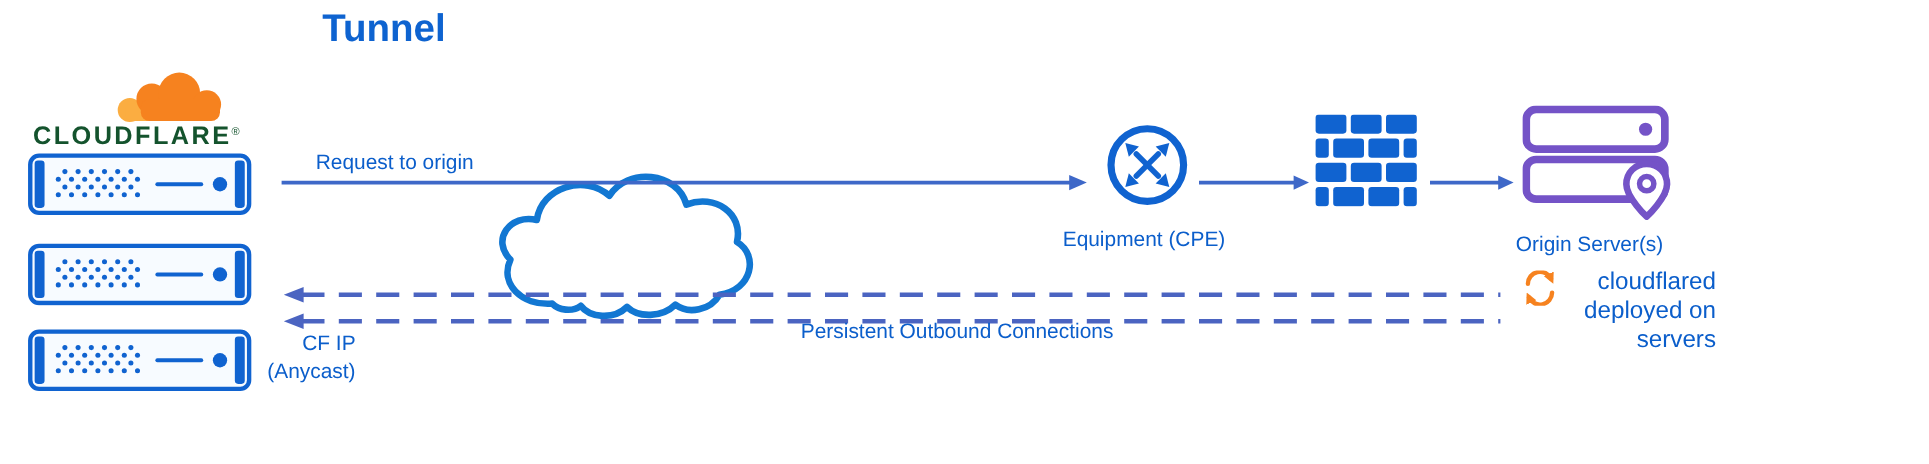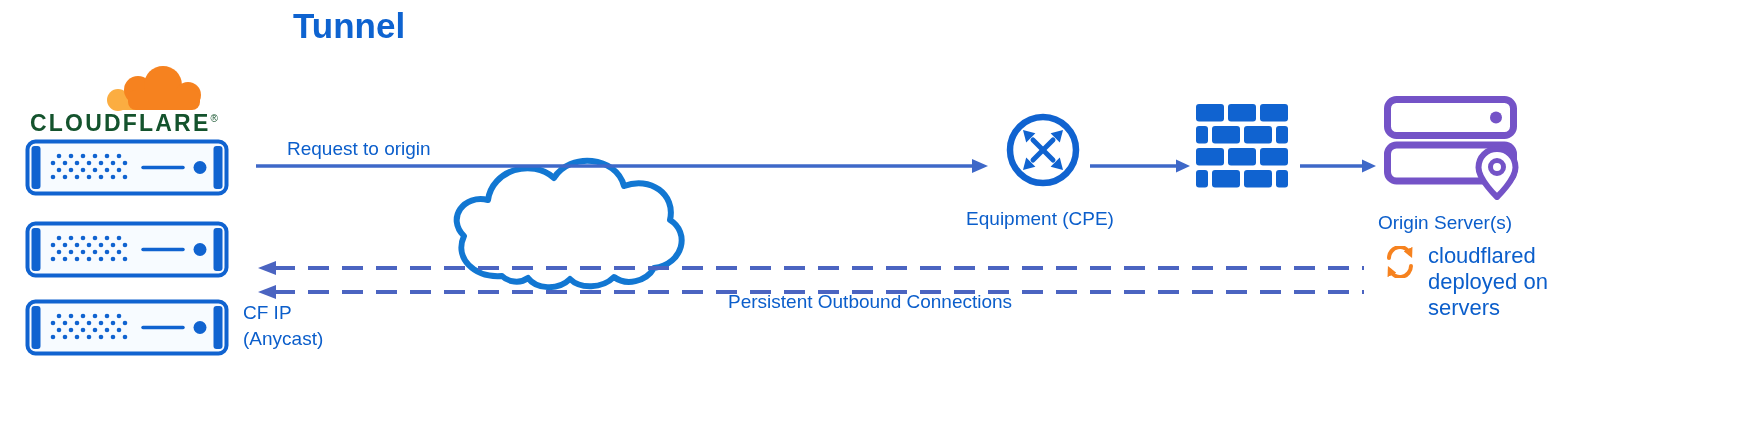--- a/index.html
+++ b/index.html
@@ -10,20 +10,21 @@
     overflow:hidden;
     font-family:"Liberation Sans", sans-serif;
   }
   .abs{position:absolute;}
   .label{
     position:absolute;
     color:#0b5ecb;
     font-size:19px;
     line-height:26px;
     font-family:"Liberation Sans", sans-serif;
+    text-align:right;
   }
   .label.center{text-align:center;}
   .title{
     position:absolute;
     left:273px;top:6px;
     font-size:35px;
     font-weight:700;
     color:#0e63d0;
     margin-left:20px;
   }

